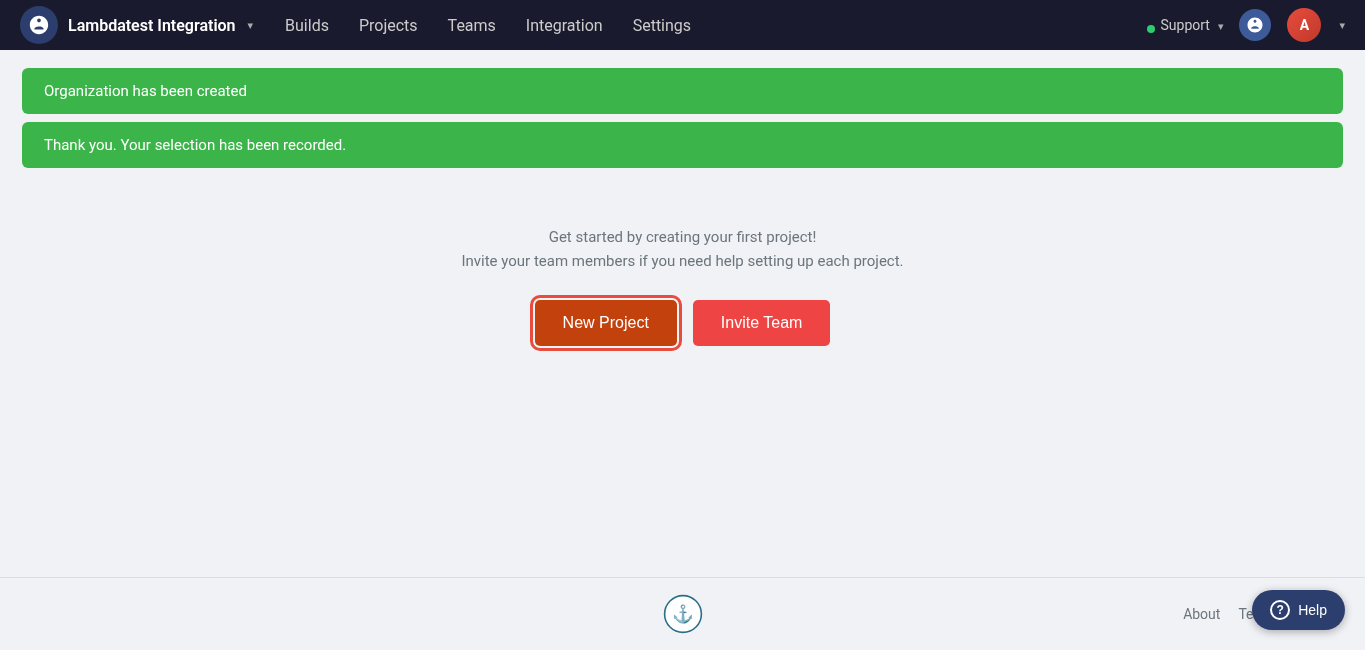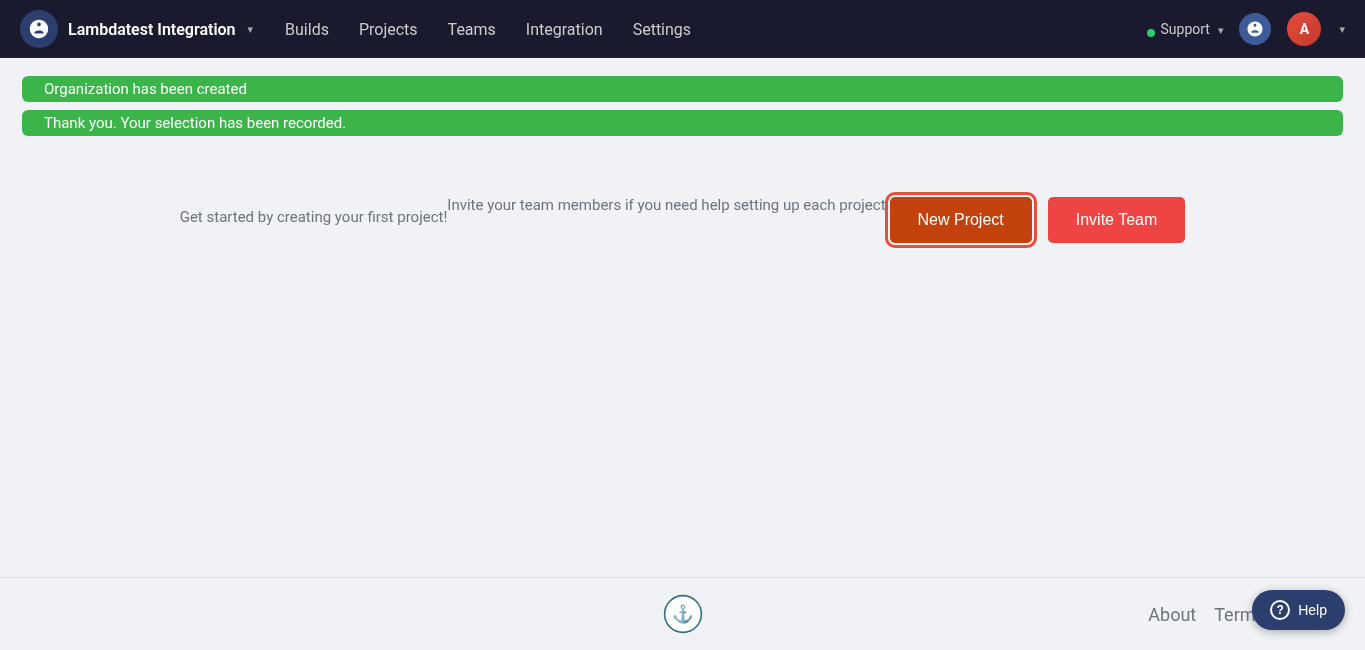--- a/index.html
+++ b/index.html
@@ -1,21 +1,21 @@
 <!DOCTYPE html>
 <html><head>
   <meta charset="utf-8">
   <style>
     * { margin: 0; padding: 0; box-sizing: border-box; }
     body { font-family: -apple-system, BlinkMacSystemFont, 'Segoe UI', Roboto, sans-serif; background: #f0f2f5; min-height: 650px; }
 
     
     nav {
       background: #1a1a2e;
-      height: 58px;
+      height: 50px;
       display: flex;
       align-items: center;
       padding: 0 20px;
       gap: 0;
     }
     .nav-logo {
       display: flex;
       align-items: center;
       gap: 10px;
       margin-right: 20px;
@@ -104,29 +104,29 @@
     
     .alerts-container {
       padding: 18px 22px 0 22px;
       display: flex;
       flex-direction: column;
       gap: 8px;
     }
     .alert {
       background: #3bb54a;
       color: white;
-      padding: 4px 22px;
+      padding: 14px 22px;
       border-radius: 6px;
       font-size: 15px;
     }
 
     
     .main-content {
       display: flex;
-      flex-direction: row;
+      flex-direction: column;
       align-items: center;
       justify-content: center;
       padding: 60px 24px 40px;
       text-align: center;
     }
     .main-subtitle {
       color: #6c757d;
       font-size: 15px;
       margin-bottom: 6px;
     }
@@ -179,21 +179,21 @@
       height: 40px;
     }
     .footer-links {
       position: absolute;
       right: 24px;
       display: flex;
       gap: 18px;
     }
     .footer-link {
       color: #6c757d;
-      font-size: 18px;
+      font-size: 14px;
       text-decoration: none;
       cursor: pointer;
     }
     .help-btn {
       position: fixed;
       bottom: 20px;
       right: 20px;
       background: #2c3e6e;
       color: white;
       border: none;

